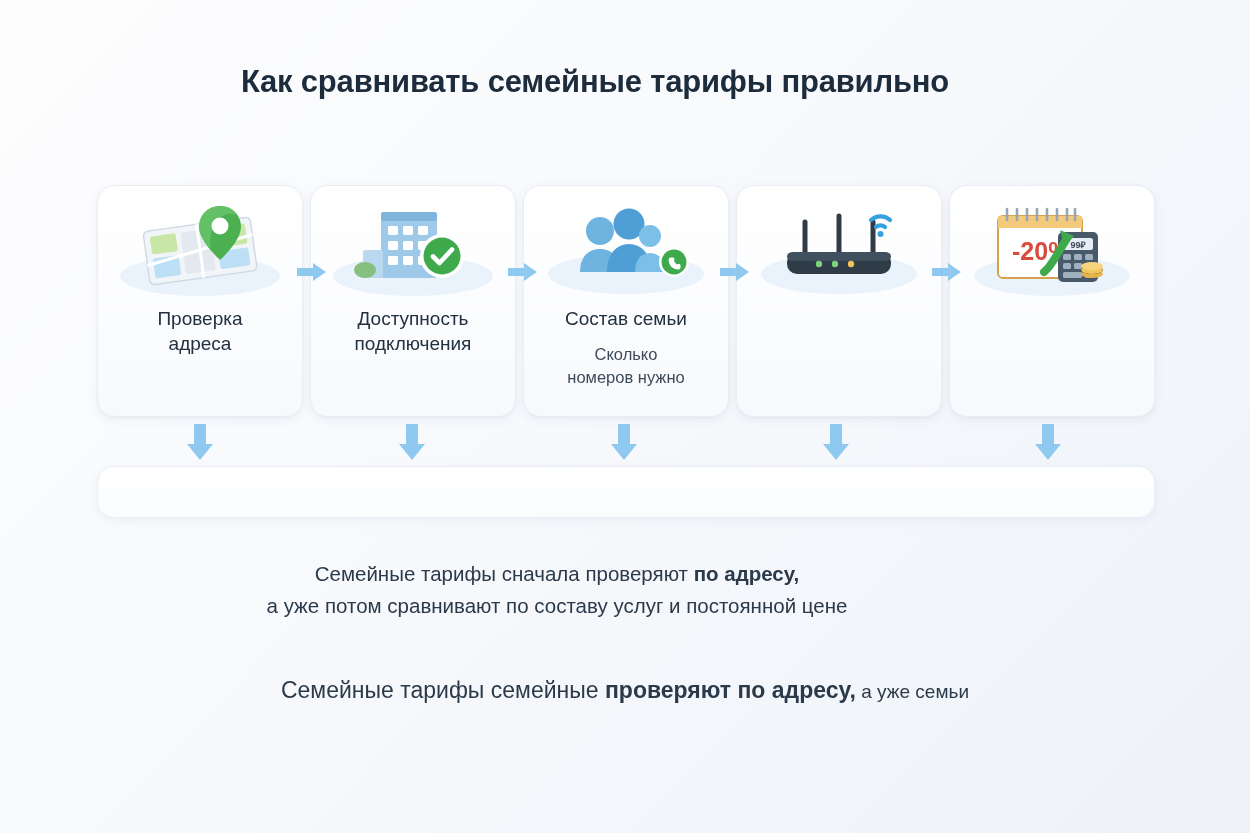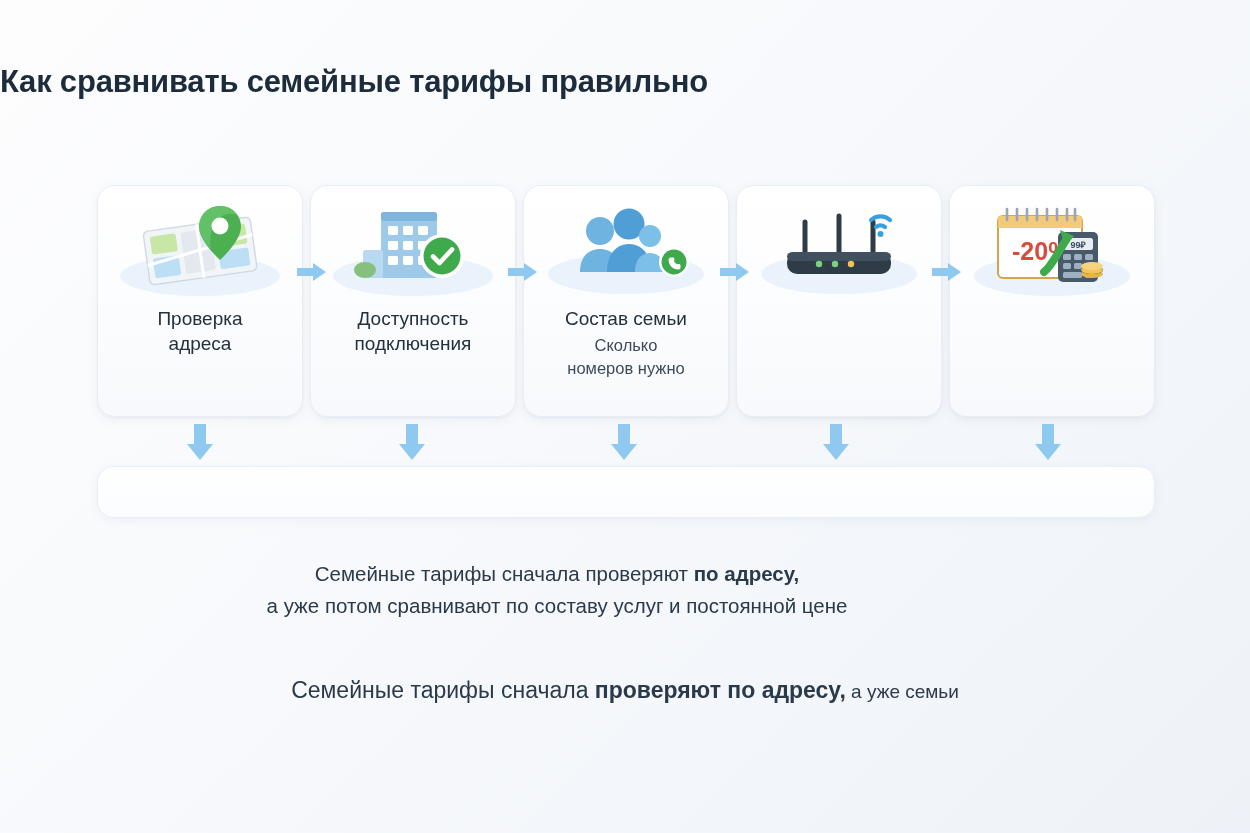--- a/index.html
+++ b/index.html
@@ -21,20 +21,21 @@
     width: 1250px;
     height: 833px;
   }
 
   
   .title {
     position: absolute;
     top: 62px;
     left: 0;
     width: 1190px;
+    text-align: center;
     font-size: 31px;
     line-height: 40px;
     letter-spacing: -0.2px;
     color: #1d2c3c;
   }
   .title .light { font-weight: 700; }
   .title .bold  { font-weight: 700; }
 
   
   .cards {
@@ -69,21 +70,21 @@
   }
   .card-art svg { display: block; }
   .card-title {
     font-size: 19px;
     line-height: 25px;
     text-align: center;
     color: #22303f;
     padding: 0 10px;
   }
   .card-sub {
-    margin-top: 3px;
+    margin-top: 12px;
     font-size: 16.5px;
     line-height: 23px;
     text-align: center;
     color: #3c4a59;
     padding: 0 10px;
   }
 
   
   .arrow-right {
     position: absolute;
@@ -354,17 +355,17 @@
 
   <div class="caption1">
     <div>
       <span>Семейные тарифы сначала проверяют </span><span class="b">по адресу,</span>
     </div>
     <div>а уже потом сравнивают по составу услуг и постоянной цене</div>
   </div>
 
   <div class="caption2">
     <div>
-      <span>Семейные тарифы сначала </span><span class="b">проверяют по адресу,</span><span class="small"> а уже семьи</span>
+      <span>Семейные тарифы семейные </span><span class="b">проверяют по адресу,</span><span class="small"> а уже семьи</span>
     </div>
   </div>
 
 </div>
 
 </body></html>

